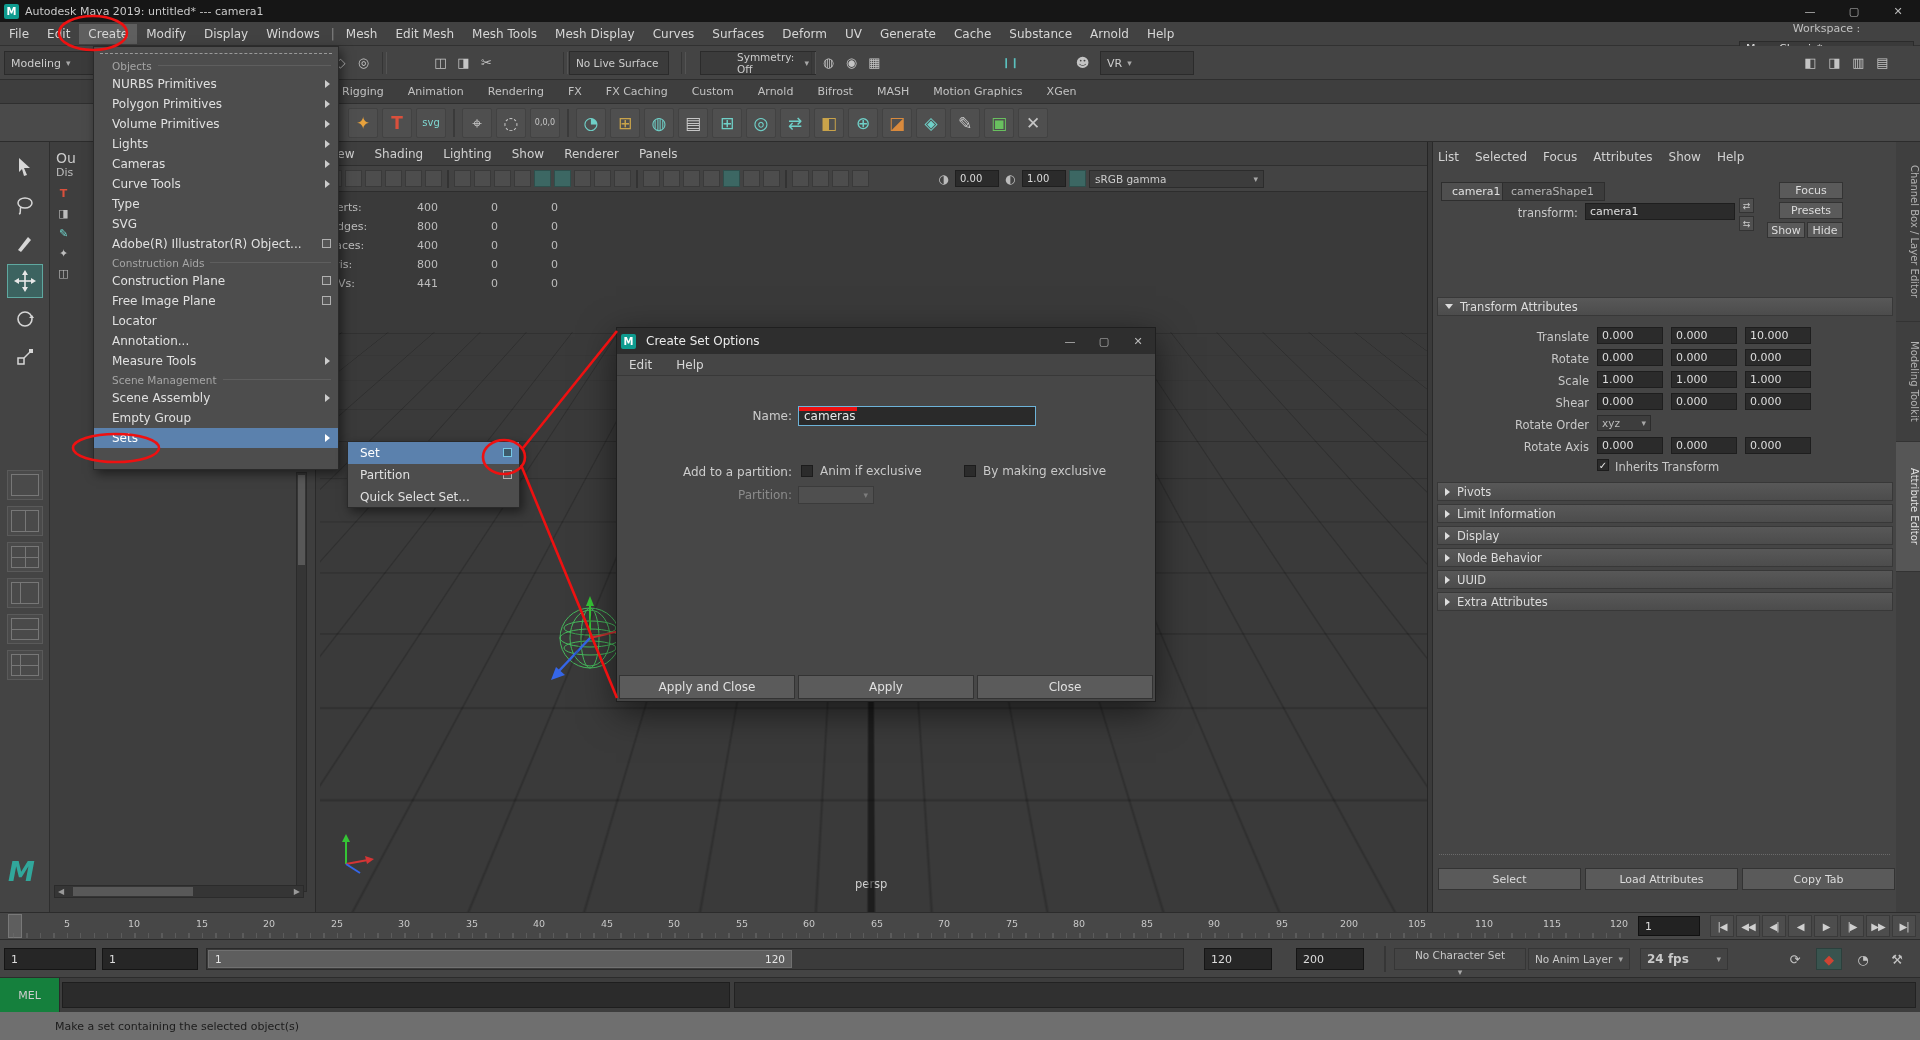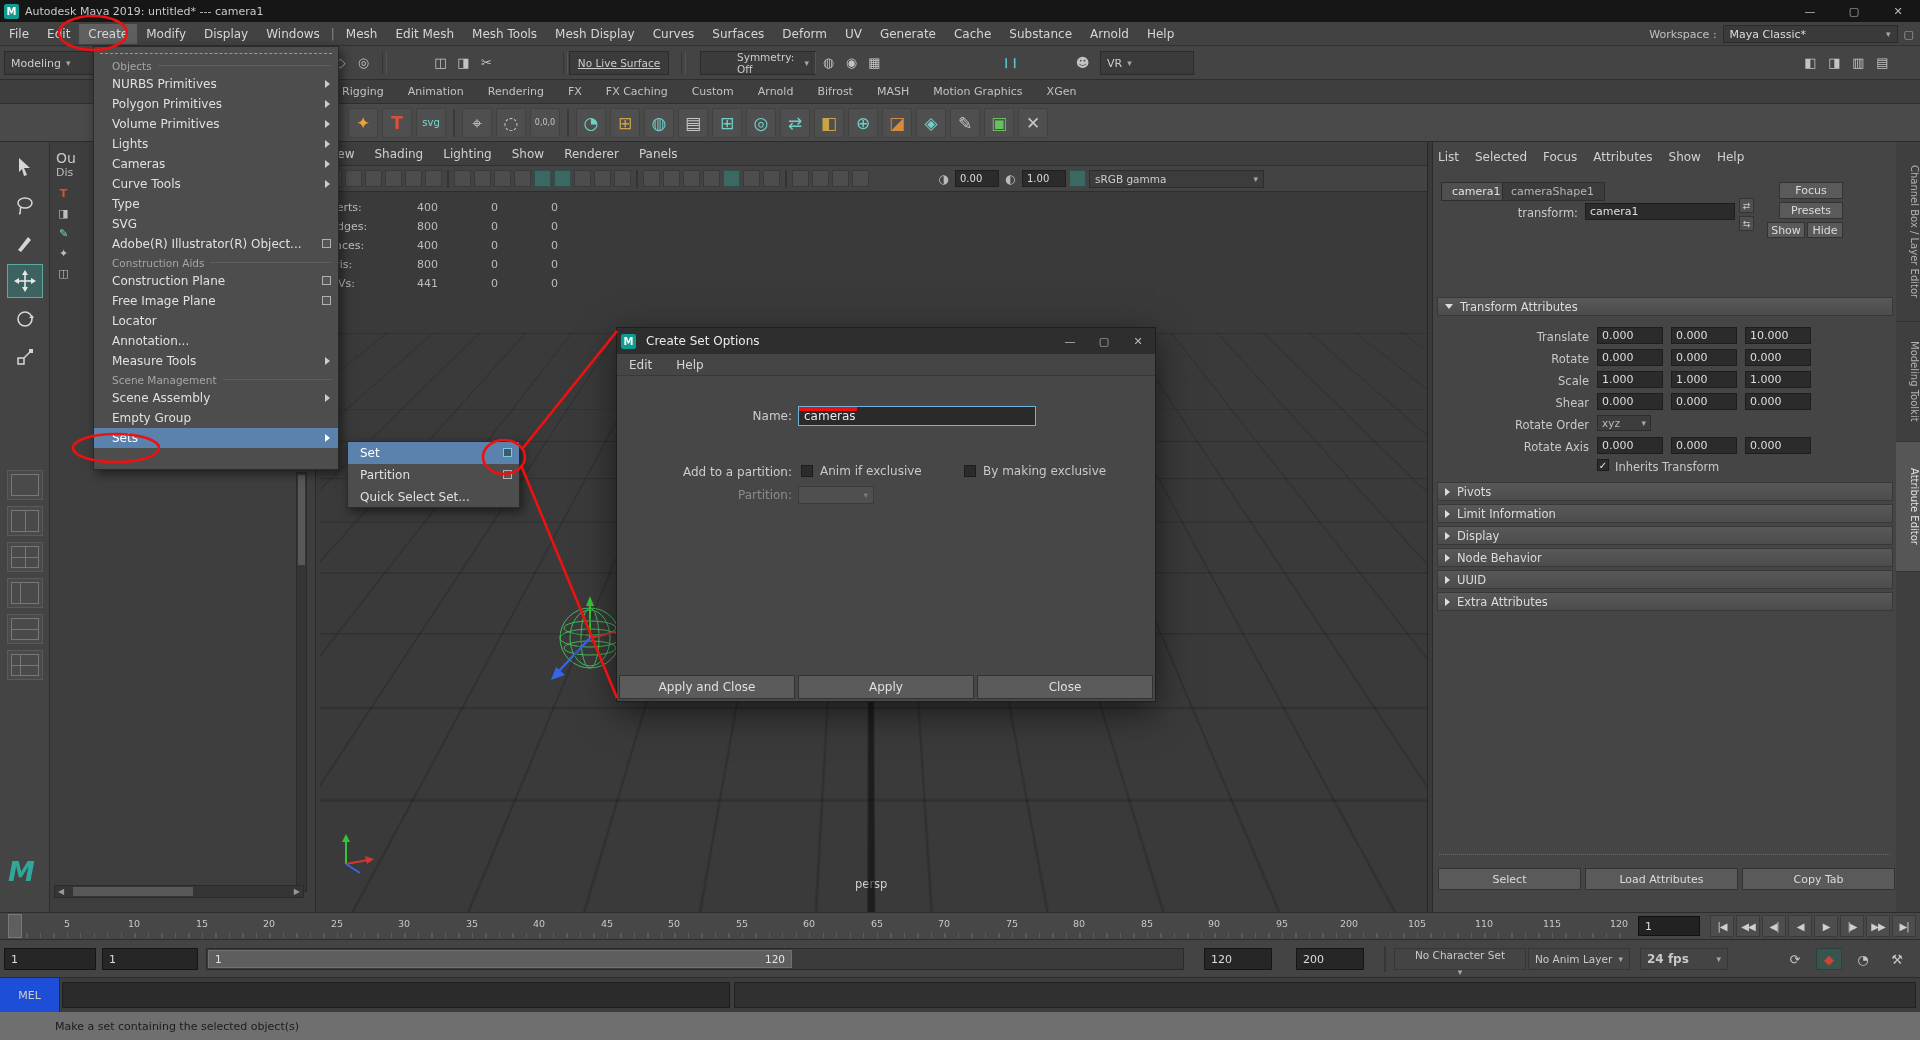--- a/index.html
+++ b/index.html
@@ -12,21 +12,21 @@
   .maya-badge{width:15px;height:15px;background:#0f9b8f;color:#fff;font-size:10px;font-weight:bold;display:flex;align-items:center;justify-content:center;margin:0 6px 0 4px;border-radius:2px;}
   #titlebar .title{font-size:11px;color:#c9c9c9;}
   .wctl{width:44px;height:22px;display:flex;align-items:center;justify-content:center;color:#bbb;font-size:11px;}
   #titlebar .spacer{flex:1;}
 
   
   #menubar{left:0;top:22px;width:1920px;height:24px;background:#424242;border-bottom:1px solid #313131;display:flex;align-items:center;gap:0;}
   #menubar .mi{padding:3px 9px;color:#d6d6d6;font-size:12px;}
   #menubar .mi.active{background:#5f5f5f;}
   #menubar .msep{color:#8a8a8a;padding:0 2px;}
-  #ws{position:absolute;right:6px;top:0;height:24px;display:flex;align-items:center;gap:6px;}
+  #ws{position:absolute;right:6px;top:0;height:24px;display:flex;align-items:center;gap:6px;flex-direction:column;}
   #ws .wslabel{color:#c0c0c0;font-size:11px;}
   #ws .wsdd{width:175px;height:18px;background:#3a3a3a;border:1px solid #2b2b2b;display:flex;align-items:center;justify-content:space-between;padding:0 6px;font-size:11px;color:#ddd;}
   #ws .wsicon{color:#aaa;font-size:11px;}
 
   
   #statusline{left:0;top:46px;width:1920px;height:34px;background:#444444;border-bottom:1px solid #2e2e2e;}
   .sl-dd{height:24px;background:#3b3b3b;border:1px solid #2b2b2b;display:flex;align-items:center;gap:5px;padding:0 6px;font-size:11px;color:#ccc;}
   .sl-ic{width:21px;height:21px;display:flex;align-items:center;justify-content:center;color:#c4c4c4;font-size:13px;}
   .sl-div{width:5px;height:22px;border-left:1px solid #353535;border-right:1px solid #545454;margin:0 3px;}
   .caret{font-size:9px;color:#a8a8a8;}
@@ -149,21 +149,21 @@
   .rfield{position:absolute;top:8px;height:22px;background:#262626;border:1px solid #151515;color:#ddd;font-size:11px;display:flex;align-items:center;padding-left:6px;}
   #rs-track{position:absolute;left:206px;top:8px;width:978px;height:22px;background:#3b3b3b;border:1px solid #2a2a2a;}
   #rs-bar{position:absolute;left:1px;top:1px;width:584px;height:18px;background:#5e5e5e;border:1px solid #707070;display:flex;justify-content:space-between;align-items:center;padding:0 6px;font-size:10.5px;color:#e6e6e6;}
   .rdd{position:absolute;top:8px;height:22px;background:#444;border:1px solid #363636;color:#c9c9c9;font-size:11px;display:flex;align-items:center;justify-content:space-between;padding:0 6px;gap:6px;}
   .ric{position:absolute;top:8px;width:26px;height:22px;display:flex;align-items:center;justify-content:center;font-size:13px;color:#c4c4c4;}
   .ric.keyed{background:#39544f;border:1px solid #2b403c;}
   .rdiv{position:absolute;top:6px;width:2px;height:26px;background:#363636;}
 
   
   #melrow{left:0;top:978px;width:1920px;height:34px;background:#3d3d3d;display:flex;align-items:stretch;}
-  #mel-label{width:60px;display:flex;align-items:center;justify-content:center;font-size:11px;color:#ccc;border-right:1px solid #2a2a2a;background:#1d4ed8;}
+  #mel-label{width:60px;display:flex;align-items:center;justify-content:center;font-size:11px;color:#ccc;border-right:1px solid #2a2a2a;background:#15803d;}
   #mel-input{width:668px;margin:4px 2px;background:#2b2b2b;border:1px solid #1e1e1e;}
   #mel-output{flex:1;margin:4px 4px 4px 2px;background:#303030;border:1px solid #222;}
   #helpline{left:0;top:1012px;width:1920px;height:28px;background:#6f6f6f;display:flex;align-items:center;padding-left:55px;font-size:11px;color:#1c1c1c;}
 
   
   #red-overlay{left:0;top:0;width:1920px;height:1040px;z-index:60;pointer-events:none;}
 </style>
 </head>
 <body>
 
@@ -223,21 +223,21 @@
   <span class="sl-ic abs" style="left:261px;top:6px;">⊞</span>
   <span class="sl-ic abs" style="left:284px;top:6px;">⌒</span>
   <span class="sl-ic abs" style="left:307px;top:6px;">⊙</span>
   <span class="sl-ic abs" style="left:330px;top:6px;">◇</span>
   <span class="sl-ic abs" style="left:353px;top:6px;">◎</span>
   <div class="sl-div abs" style="left:379px;top:6px;"></div>
   <span class="sl-ic abs" style="left:430px;top:6px;">◫</span>
   <span class="sl-ic abs" style="left:453px;top:6px;">◨</span>
   <span class="sl-ic abs" style="left:476px;top:6px;">✂</span>
   <div class="sl-div abs" style="left:560px;top:6px;"></div>
-  <div class="sl-dd abs" style="left:569px;top:5px;width:100px;justify-content:center;text-decoration:underline;">
+  <div class="sl-dd abs" style="left:569px;top:5px;width:100px;justify-content:flex-start;">
     <span style="font-size:10.5px;">No Live Surface</span>
   </div>
   <div class="sl-div abs" style="left:678px;top:6px;"></div>
   <div class="sl-dd abs" style="left:700px;top:5px;width:116px;padding-left:36px;">
     <span style="font-size:10.5px;">Symmetry: Off</span>
     <span class="caret">▾</span>
   </div>
   <div class="sl-div abs" style="left:808px;top:6px;"></div>
   <span class="sl-ic abs" style="left:818px;top:6px;">◍</span>
   <span class="sl-ic abs" style="left:841px;top:6px;">◉</span>

